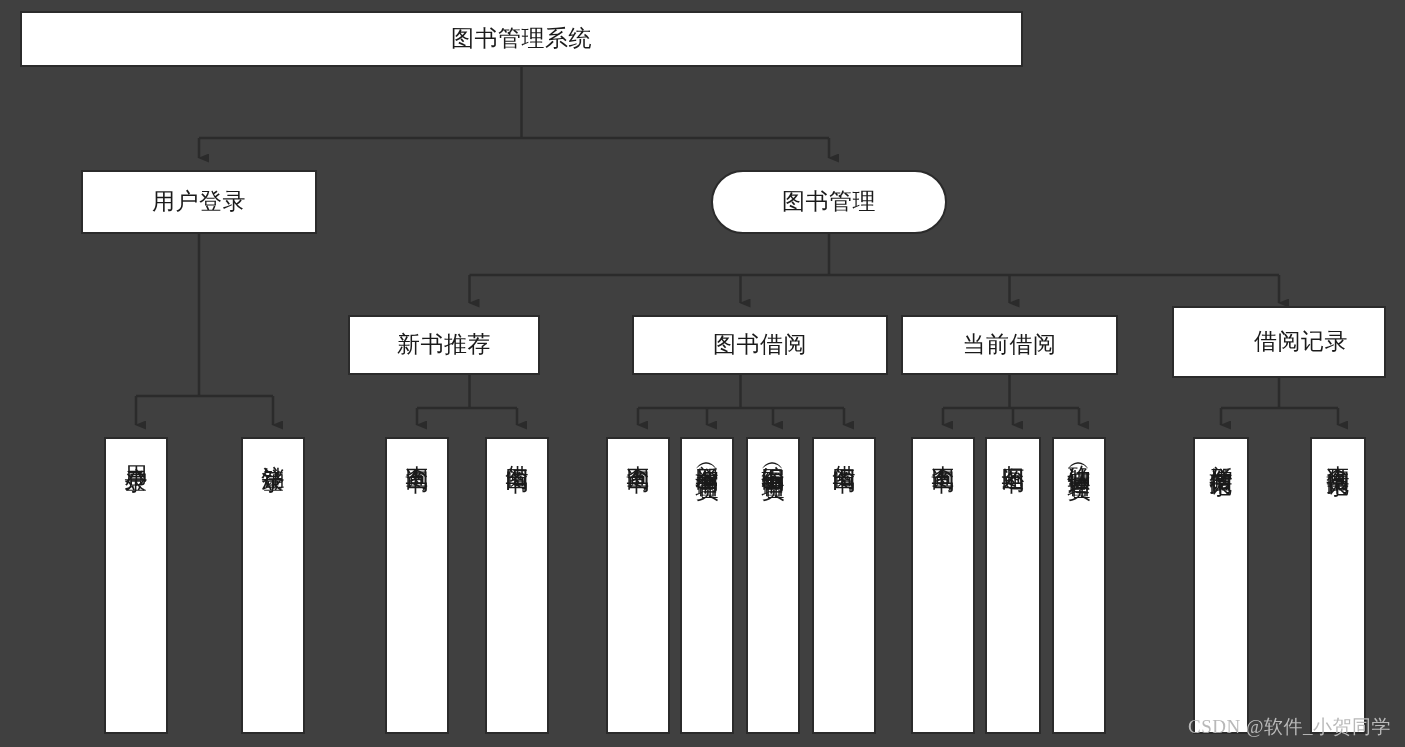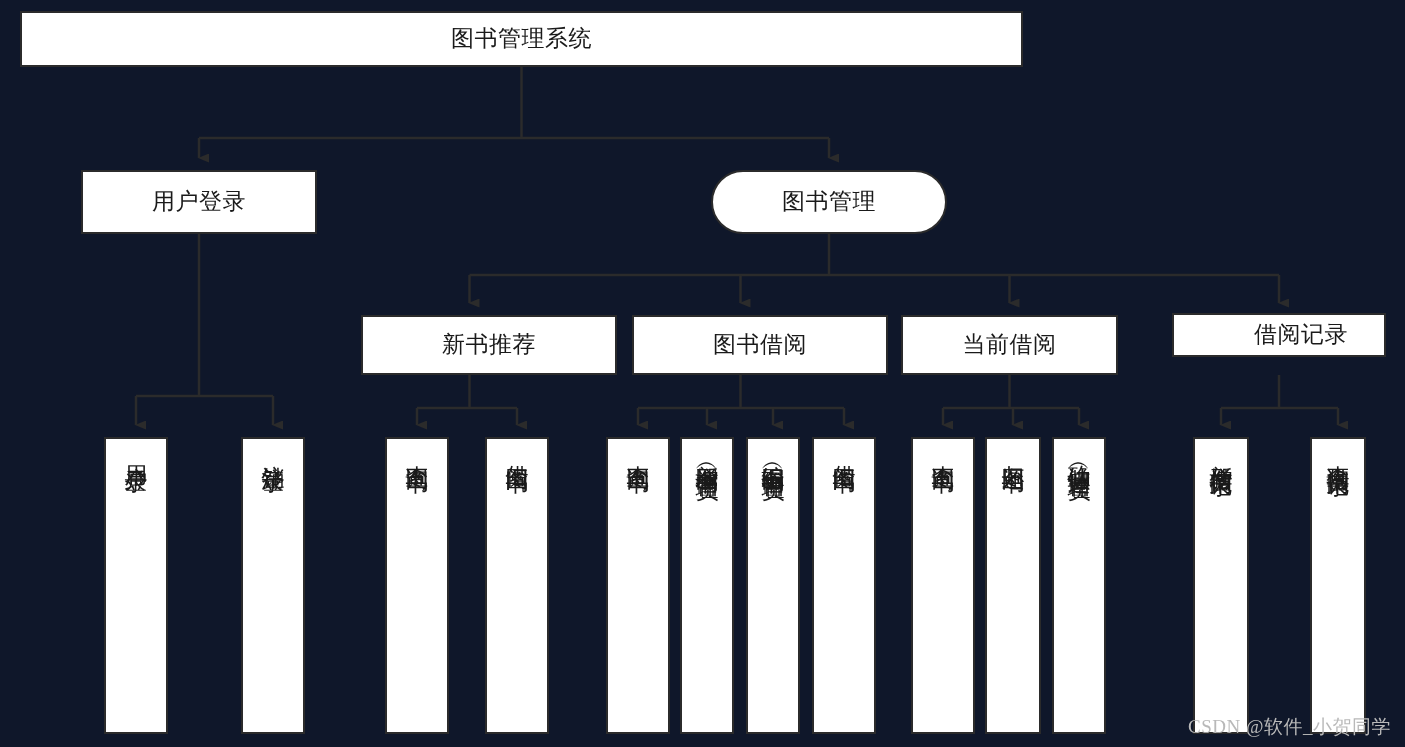--- a/index.html
+++ b/index.html
@@ -7,21 +7,21 @@
     padding: 0;
     background: #ffffff;
   }
   body {
     font-family: "Liberation Sans", "DejaVu Sans", sans-serif;
   }
   #diagram-root {
     position: relative;
     width: 1405px;
     height: 747px;
-    background: #0f172a;
+    background: #404040;
     overflow: hidden;
   }
   svg.canvas {
     position: absolute;
     top: 0;
     left: 0;
     width: 1405px;
     height: 747px;
   }
   .node-box {
@@ -114,30 +114,30 @@
   <div id="nodes-layer">
       <div class="node-box" style="left: 20px; top: 11px; width: 1003px; height: 56px;">
         <span class="node-label">图书管理系统</span>
       </div>
       <div class="node-box" style="left: 81px; top: 170px; width: 236px; height: 64px;">
         <span class="node-label">用户登录</span>
       </div>
       <div class="node-box" style="left: 711px; top: 170px; width: 236px; height: 64px; border-radius: 32px;">
         <span class="node-label">图书管理</span>
       </div>
-      <div class="node-box" style="left: 361px; top: 315px; width: 256px; height: 60px;">
+      <div class="node-box" style="left: 348px; top: 315px; width: 192px; height: 60px;">
         <span class="node-label">新书推荐</span>
       </div>
       <div class="node-box" style="left: 632px; top: 315px; width: 256px; height: 60px;">
         <span class="node-label">图书借阅</span>
       </div>
       <div class="node-box" style="left: 901px; top: 315px; width: 217px; height: 60px; text-align: center;">
         <span class="node-label">当前借阅</span>
       </div>
-      <div class="node-box" style="left: 1172px; top: 313px; width: 214px; height: 44px; padding-left: 44px;">
+      <div class="node-box" style="left: 1172px; top: 306px; width: 214px; height: 72px; padding-left: 44px;">
         <span class="node-label">借阅记录</span>
       </div>
       <div class="node-box vertical" style="left: 104px; top: 437px; width: 64px; height: 297px;">
         <span class="node-label">用户登录</span>
       </div>
       <div class="node-box vertical" style="left: 241px; top: 437px; width: 64px; height: 297px;">
         <span class="node-label">注销登录</span>
       </div>
       <div class="node-box vertical" style="left: 385px; top: 437px; width: 64px; height: 297px;">
         <span class="node-label">查询图书</span>

